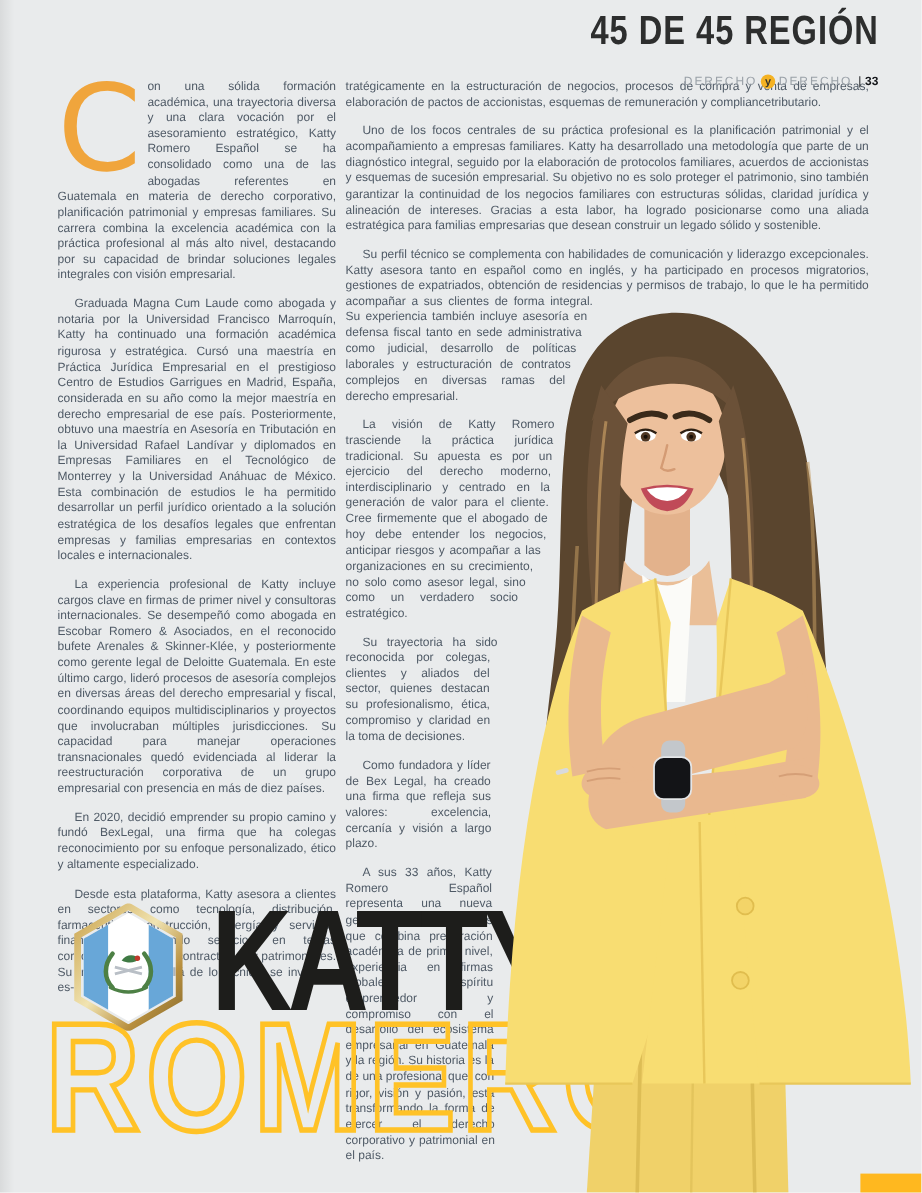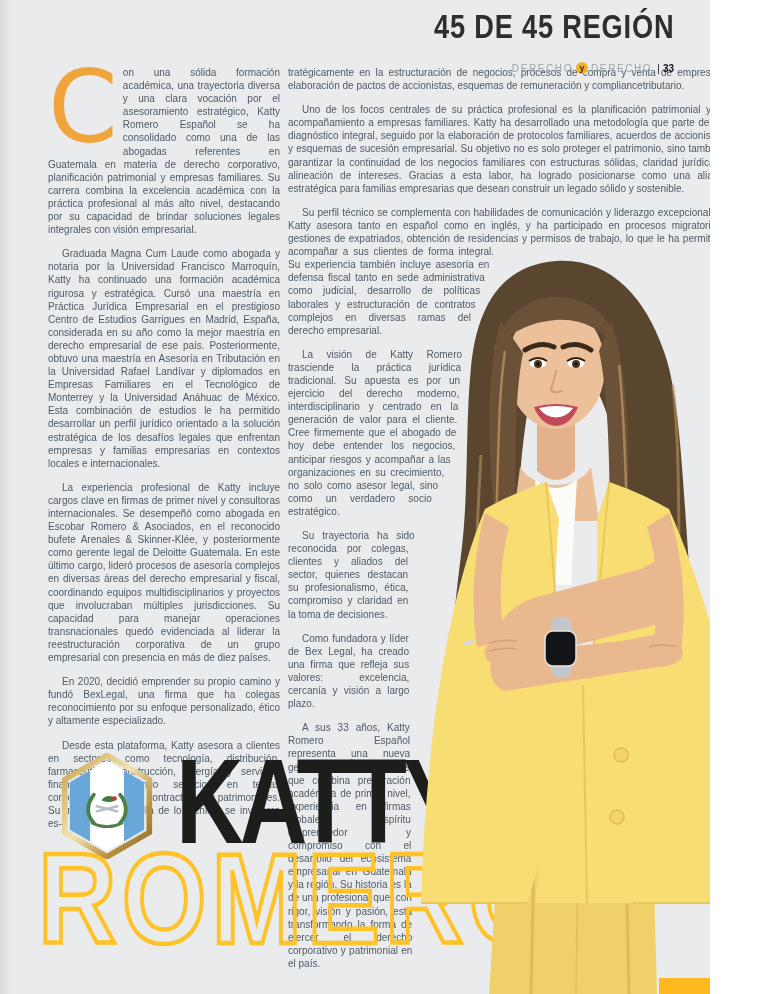--- a/index.html
+++ b/index.html
@@ -1,17 +1,17 @@
 <!DOCTYPE html>
 <html><head>
 <meta charset="utf-8">
 <style>
   html,body{margin:0;padding:0;}
   .page{
-    position:relative; width:710px; height:994px; overflow:hidden;
+    position:relative; width:768px; height:994px; overflow:hidden;
     background:#e9ebec; font-family:"Liberation Sans",sans-serif;
   }
   .page::before{content:""; position:absolute; left:0; top:0; width:12px; height:100%;
     background:linear-gradient(90deg,rgba(0,0,0,.07),rgba(0,0,0,0)); z-index:6; pointer-events:none;}
 
   
   .hdr{position:absolute; top:8px; right:36px; text-align:right; z-index:5;}
   .region-title{font-size:34px; font-weight:700; color:#2d2e2e; white-space:nowrap;
     transform:scaleX(.8); transform-origin:right center; letter-spacing:1px; line-height:1.1;}
   .brandline{margin-top:17px; display:flex; justify-content:flex-end; align-items:center; gap:3px;

